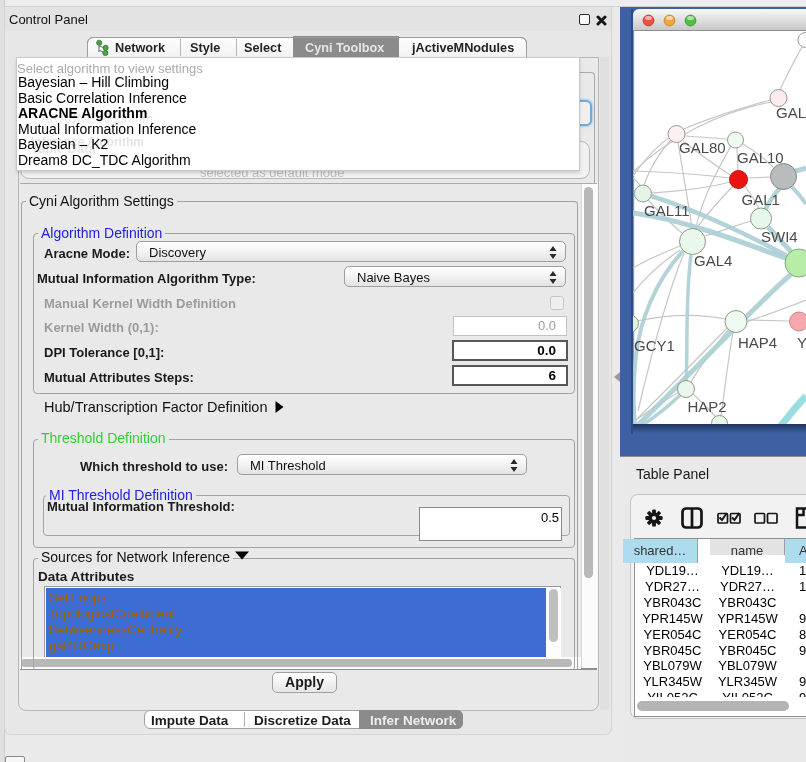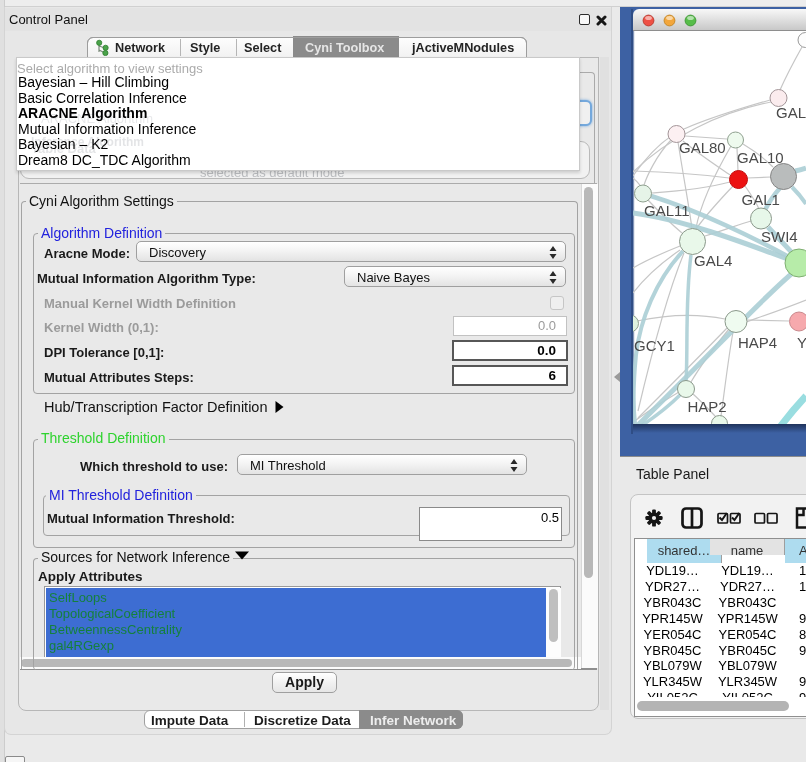--- a/index.html
+++ b/index.html
@@ -106,33 +106,33 @@
 <div class="gtitle" style="left:38px;top:432px;color:#2ed32e;">Threshold Definition</div>
 <div class="lbl" style="left:80px;top:459px;">Which threshold to use:</div>
 <div class="combo" style="left:237px;top:454px;width:290px;">MI Threshold
   <svg class="carr" viewBox="0 0 8 13">
         <path d="M4 0 L7.5 5 L0.5 5 Z M4 13 L7.5 8 L0.5 8 Z" fill="#2a2a2a"></path>
       </svg>
 </div>
 
 <div class="gbox" style="left:43px;top:495px;width:525px;height:39px;"></div>
 <div class="gtitle" style="left:46px;top:489px;color:#2222dd;">MI Threshold Definition</div>
-<div class="lbl" style="left:47px;top:511px;">Mutual Information Threshold:</div>
+<div class="lbl" style="left:47px;top:499px;">Mutual Information Threshold:</div>
 <div class="tfield" style="left:419px;top:507px;width:143px;height:34px;border:1px solid #8a8a8a;color:#000;line-height:20px;padding-right:2px;">0.5</div>
 
 <div class="gbox" style="left:33px;top:558px;width:540px;height:111px;border-bottom:none;"></div>
 <div class="gtitle" style="left:38px;top:551px;color:#111;">Sources for Network Inference</div>
 <svg class="abs" style="left:235px;top:551px;" width="14" height="9" viewBox="0 0 14 9">
       <path d="M0 0.5 L14 0.5 L7 8.5 Z" fill="#000"></path>
     </svg>
-<div class="lbl" style="left:38px;top:569px;font-size:13.5px;">Apply Attributes</div>
+<div class="lbl" style="left:38px;top:569px;font-size:13.5px;">Data Attributes</div>
 
 <div class="abs" style="left:44px;top:586px;width:517px;height:71px;background:#fff;border:1px solid #999;border-bottom:none;box-sizing:border-box;"></div>
 <div class="abs" style="left:46px;top:588px;width:500px;height:69px;background:#3d6dd2;"></div>
-<div class="abs" style="left:49px;top:590px;font-size:13px;color:#15803d;line-height:16px;">SelfLoops<br>TopologicalCoefficient<br>BetweennessCentrality<br>gal4RGexp</div>
+<div class="abs" style="left:49px;top:590px;font-size:13px;color:#a16207;line-height:16px;">SelfLoops<br>TopologicalCoefficient<br>BetweennessCentrality<br>gal4RGexp</div>
 
 <div class="abs" style="left:546px;top:588px;width:15px;height:69px;background:#fdfdfd;"></div>
 <div class="abs" style="left:549px;top:589px;width:9px;height:53px;background:#bfbfbf;border-radius:4.5px;"></div>
 
 <div class="abs" style="left:272px;top:672px;width:65px;height:21px;background:linear-gradient(#ffffff,#efefef 60%,#e6e6e6);border:1px solid #9f9f9f;border-radius:5px;box-sizing:border-box;text-align:center;font-size:14px;font-weight:600;color:#1a1a1a;line-height:19px;">Apply</div>
 
 <div class="abs" style="left:144px;top:710px;width:319px;height:19px;background:#fff;border:1px solid #9f9f9f;border-radius:6px;box-sizing:border-box;"></div>
 <div class="abs" style="left:359px;top:710px;width:104px;height:19px;background:#8b8b8b;border-radius:0 6px 6px 0;"></div>
 <div class="abs" style="left:244px;top:712px;width:1px;height:15px;background:#b0b0b0;"></div>
 <div class="abs" style="left:151px;top:712.5px;font-size:13.5px;font-weight:600;color:#1c1c1c;">Impute Data</div>
@@ -280,21 +280,21 @@
     <path d="M75.5 10.5 L78 13 L82.8 6" stroke-width="2"></path>
     <path d="M88 10.5 L90.5 13 L95.3 6" stroke-width="2"></path>
     <rect x="111" y="6.5" width="9.5" height="9.5" rx="1"></rect>
     <rect x="123.5" y="6.5" width="9.5" height="9.5" rx="1"></rect>
   </g>
 
   <path d="M153 1.5 L166 1.5 L166 20.5 L153 20.5 Z M153 1.5 L159.5 1.5 L159.5 8 L153 8" fill="none" stroke="#151515" stroke-width="2.5"></path>
 </svg>
 
 <div class="abs" style="left:634px;top:538px;width:172px;height:179px;background:#fff;border:1px solid #8f8f8f;border-right:none;box-sizing:border-box;"></div>
-<div class="abs" style="left:647px;top:539px;width:75px;height:24px;background:#aedcef;border-right:1px solid #9e9e9e;box-sizing:border-box;text-align:center;font-size:13px;color:#333;line-height:24px;">shared…</div>
+<div class="abs" style="left:623px;top:539px;width:75px;height:24px;background:#aedcef;border-right:1px solid #9e9e9e;box-sizing:border-box;text-align:center;font-size:13px;color:#333;line-height:24px;">shared…</div>
 <div class="abs" style="left:710px;top:539px;width:75px;height:16px;background:#e3e3e3;border-right:1px solid #9e9e9e;box-sizing:border-box;text-align:center;font-size:13px;color:#333;line-height:24px;">name</div>
 <div class="abs" style="left:785px;top:539px;width:21px;height:24px;background:#aedcef;font-size:13px;color:#333;line-height:24px;padding-left:14px;">A</div>
 <div class="abs" style="left:635px;top:563px;width:75px;font-size:13px;color:#000;line-height:15.9px;text-align:center;">YDL19…<br>YDR27…<br>YBR043C<br>YPR145W<br>YER054C<br>YBR045C<br>YBL079W<br>YLR345W<br>YIL052C</div>
 <div class="abs" style="left:710px;top:563px;width:75px;font-size:13px;color:#000;line-height:15.9px;text-align:center;">YDL19…<br>YDR27…<br>YBR043C<br>YPR145W<br>YER054C<br>YBR045C<br>YBL079W<br>YLR345W<br>YIL052C</div>
 <div class="abs" style="left:799px;top:563px;width:30px;font-size:13px;color:#000;line-height:15.9px;">13<br>12<br>&nbsp;<br>9.<br>8.<br>9.<br>&nbsp;<br>9.<br>9.</div>
 
 <div class="abs" style="left:635px;top:697px;width:171px;height:19px;background:#fff;"></div>
 <div class="abs" style="left:637px;top:701px;width:152px;height:10px;background:#b4b4b4;border-radius:5px;"></div>
 <div class="abs" style="left:634px;top:716px;width:172px;height:1px;background:#8f8f8f;"></div>
 

